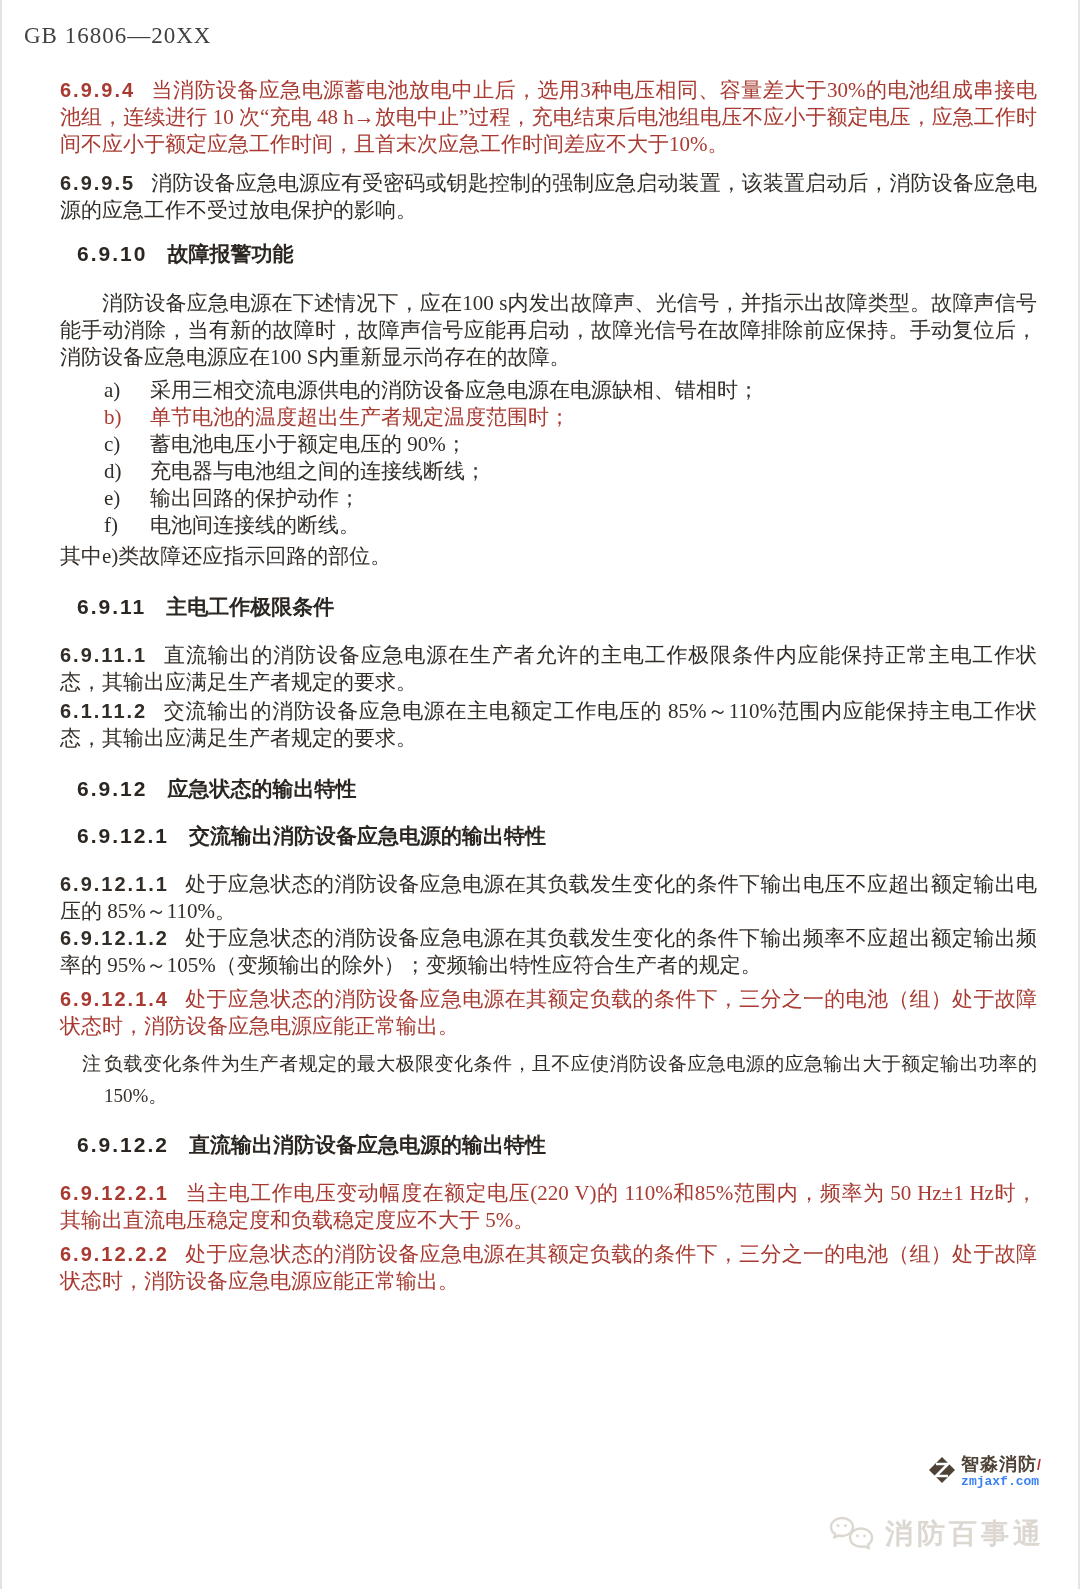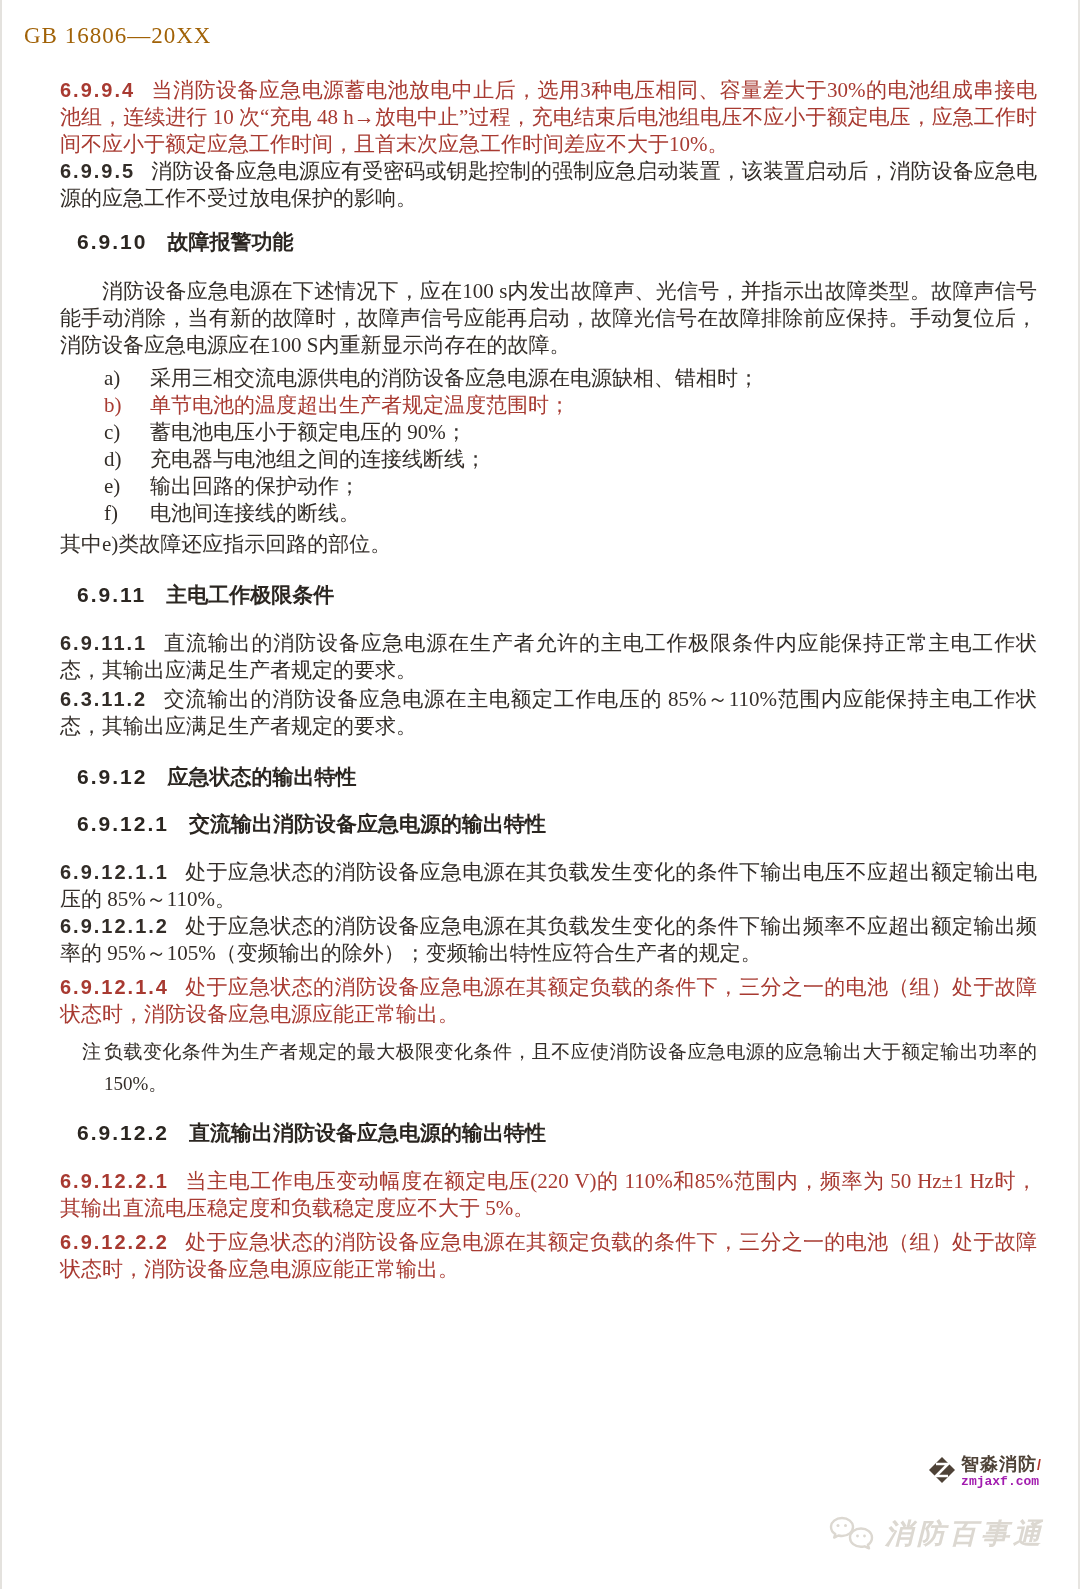--- a/index.html
+++ b/index.html
@@ -10,21 +10,21 @@
     color:#332d28;
   }
   .page{
     position:relative;box-sizing:border-box;
     width:1080px;height:1589px;
     border-left:2px solid #e4e2de;
     border-right:2px solid #e7e5e1;
     padding:23px 41px 0 58px;
   }
   .doc-header{
-    font-size:23px;line-height:26px;color:#a16207;
+    font-size:23px;line-height:26px;color:#404040;
     margin:0 0 0 -36px;letter-spacing:1px;
   }
   .clause,.para,.li{
     font-size:21px;line-height:27px;text-align:justify;margin:0;
   }
   .num{
     font-family:"Liberation Sans","DejaVu Sans",sans-serif;
     font-weight:bold;font-size:20px;letter-spacing:2px;margin-right:16px;
     white-space:nowrap;
   }
@@ -41,53 +41,52 @@
   .note{
     font-size:19px;line-height:31.5px;text-align:justify;
     position:relative;margin:0 0 0 22px;padding-left:22px;
   }
   .note-label{position:absolute;left:0;top:0;}
   
   .wm-row{
     position:absolute;top:1515px;right:33px;
     display:flex;align-items:flex-end;gap:7px;
     color:#dad6cf;
-    font-style:italic;
   }
   .wm-text{
     font-family:"Liberation Sans","DejaVu Sans",sans-serif;
     font-size:28px;letter-spacing:4px;font-weight:bold;color:#dcd8d1;
   }
   .logo-block{
     position:absolute;top:1455px;right:36px;
     display:flex;align-items:flex-start;gap:5px;
   }
   .logo-texts{display:flex;flex-direction:column;line-height:1;}
   .logo-name{
     font-family:"Liberation Sans","DejaVu Sans",sans-serif;
     font-size:18px;font-weight:bold;color:#4e4237;letter-spacing:1px;
   }
   .logo-accent{color:#b5342a;font-size:14px;}
   .logo-domain{
     font-family:"Liberation Mono","DejaVu Sans Mono",monospace;
-    font-size:13px;font-weight:bold;color:#a21caf;margin-top:2px;letter-spacing:0;
+    font-size:13px;font-weight:bold;color:#3b82f6;margin-top:2px;letter-spacing:0;
   }
 </style>
 </head>
 <body>
 
 <div class="page">
 
   <div class="doc-header">GB 16806—20XX</div>
 
   <p class="clause red" style="margin-top:28px">
     <span class="num">6.9.9.4</span><span class="txt">当消防设备应急电源蓄电池放电中止后，选用3种电压相同、容量差大于30%的电池组成串接电池组，连续进行 10 次“充电 48 h→放电中止”过程，充电结束后电池组电压不应小于额定电压，应急工作时间不应小于额定应急工作时间，且首末次应急工作时间差应不大于10%。</span>
   </p>
 
-  <p class="clause" style="margin-top:0">
+  <p class="clause" style="margin-top:12px">
     <span class="num">6.9.9.5</span><span class="txt">消防设备应急电源应有受密码或钥匙控制的强制应急启动装置，该装置启动后，消防设备应急电源的应急工作不受过放电保护的影响。</span>
   </p>
 
   <h3 class="heading" style="margin-top:15px">
     <span class="hnum">6.9.10</span><span class="htitle">故障报警功能</span>
   </h3>
 
   <p class="para indent" style="margin-top:21px">消防设备应急电源在下述情况下，应在100 s内发出故障声、光信号，并指示出故障类型。故障声信号能手动消除，当有新的故障时，故障声信号应能再启动，故障光信号在故障排除前应保持。手动复位后，消防设备应急电源应在100 S内重新显示尚存在的故障。</p>
 
   <div class="li" style="margin-top:6px">
@@ -112,21 +111,21 @@
   <p class="para flush" style="margin-top:4px">其中e)类故障还应指示回路的部位。</p>
 
   <h3 class="heading" style="margin-top:22px">
     <span class="hnum">6.9.11</span><span class="htitle">主电工作极限条件</span>
   </h3>
 
   <p class="clause" style="margin-top:20px">
     <span class="num">6.9.11.1</span><span class="txt">直流输出的消防设备应急电源在生产者允许的主电工作极限条件内应能保持正常主电工作状态，其输出应满足生产者规定的要求。</span>
   </p>
   <p class="clause" style="margin-top:2px">
-    <span class="num">6.3.11.2</span><span class="txt">交流输出的消防设备应急电源在主电额定工作电压的 85%～110%范围内应能保持主电工作状态，其输出应满足生产者规定的要求。</span>
+    <span class="num">6.1.11.2</span><span class="txt">交流输出的消防设备应急电源在主电额定工作电压的 85%～110%范围内应能保持主电工作状态，其输出应满足生产者规定的要求。</span>
   </p>
 
   <h3 class="heading" style="margin-top:22px">
     <span class="hnum">6.9.12</span><span class="htitle">应急状态的输出特性</span>
   </h3>
 
   <h3 class="heading" style="margin-top:16px">
     <span class="hnum">6.9.12.1</span><span class="htitle">交流输出消防设备应急电源的输出特性</span>
   </h3>
 

